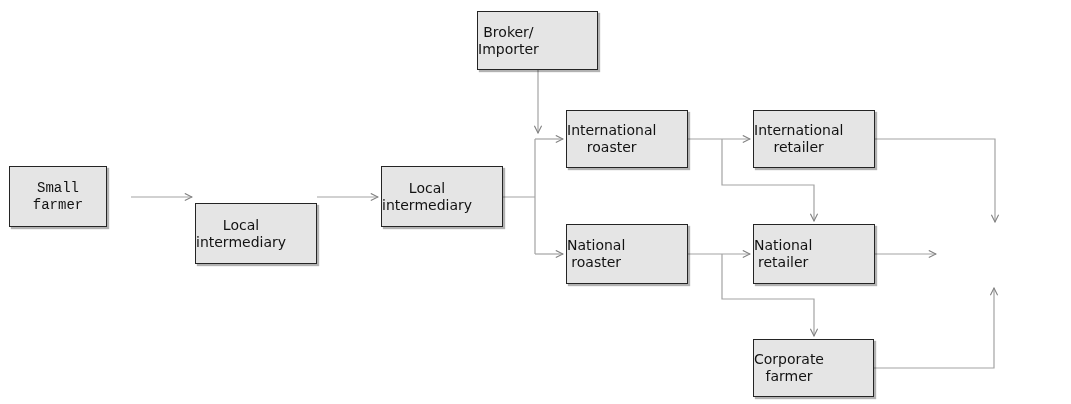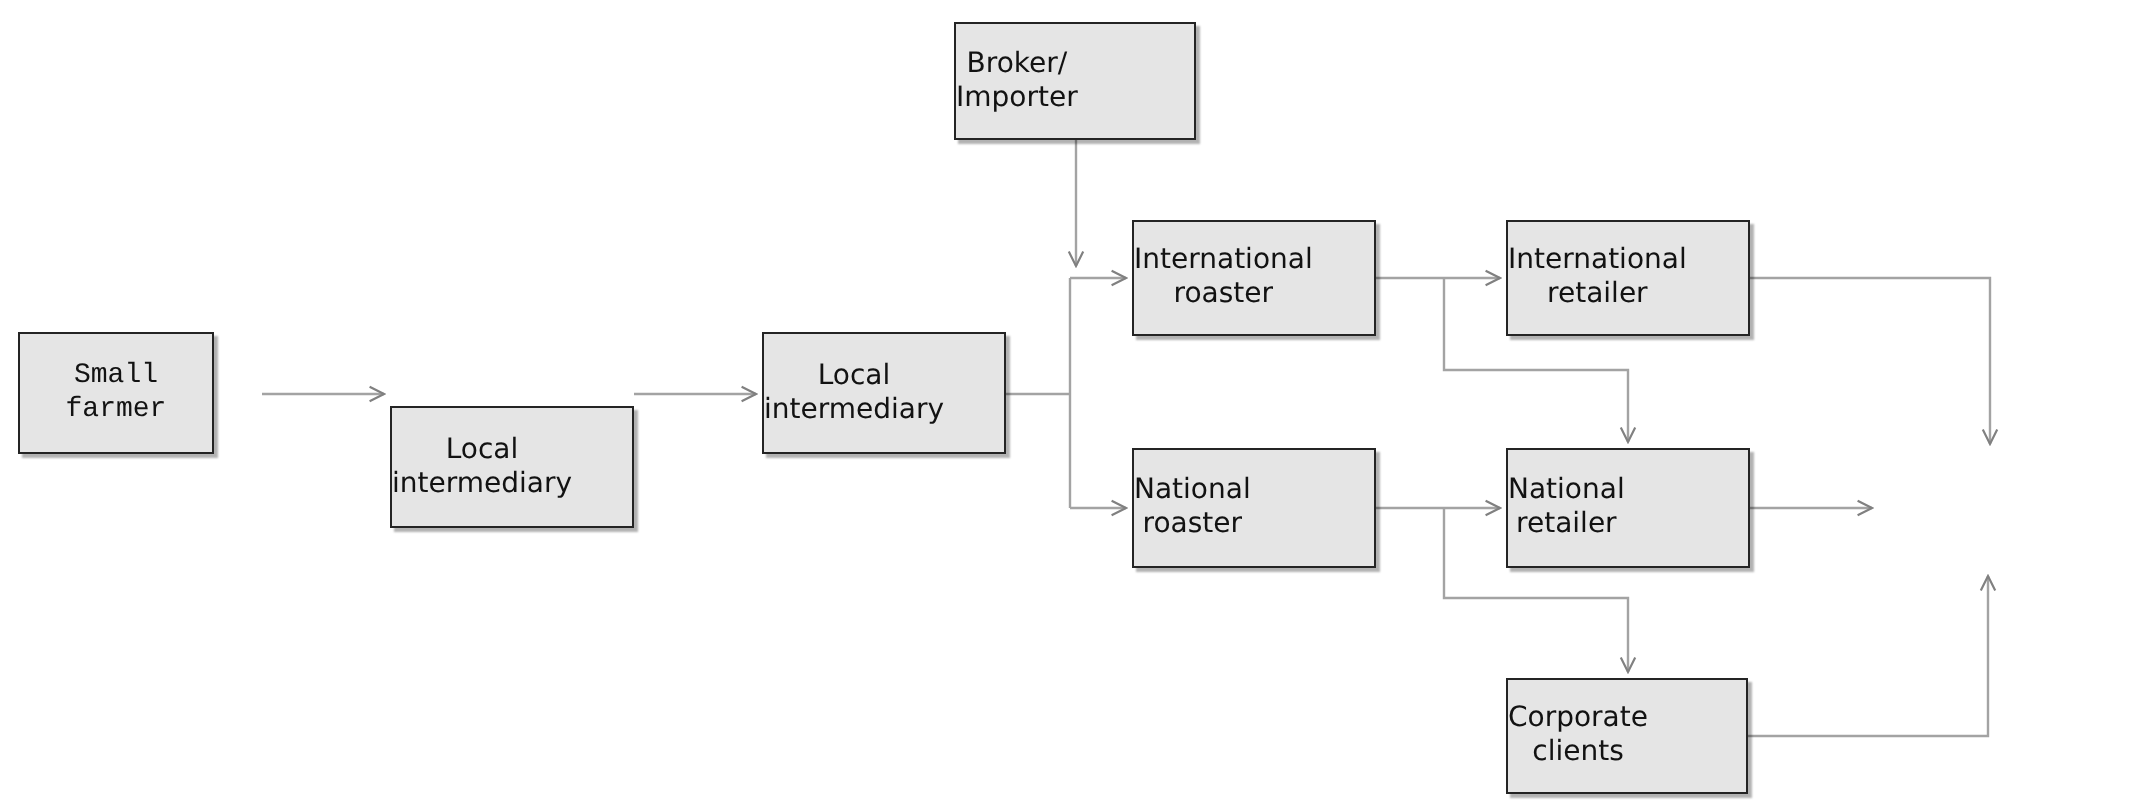--- a/index.html
+++ b/index.html
@@ -120,17 +120,17 @@
 retailer</span>
   </div>
 
   <div class="node n-national-retailer">
     <span class="node-label">National
 retailer</span>
   </div>
 
   <div class="node n-corporate-clients">
     <span class="node-label">Corporate
-clients</span>
+farmer</span>
   </div>
 
 
 </div>
 
 </body></html>

